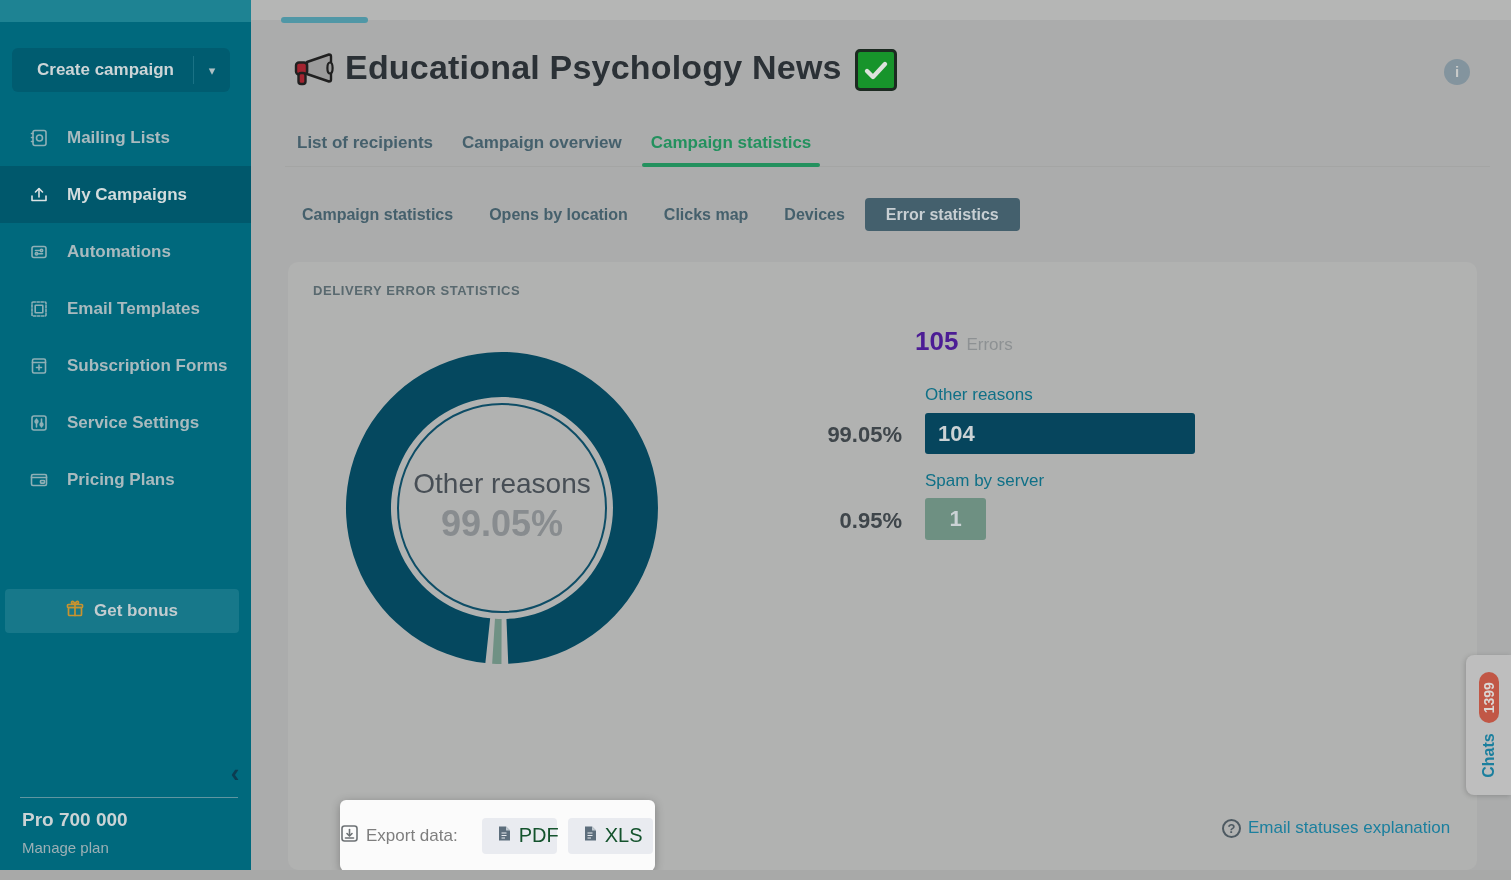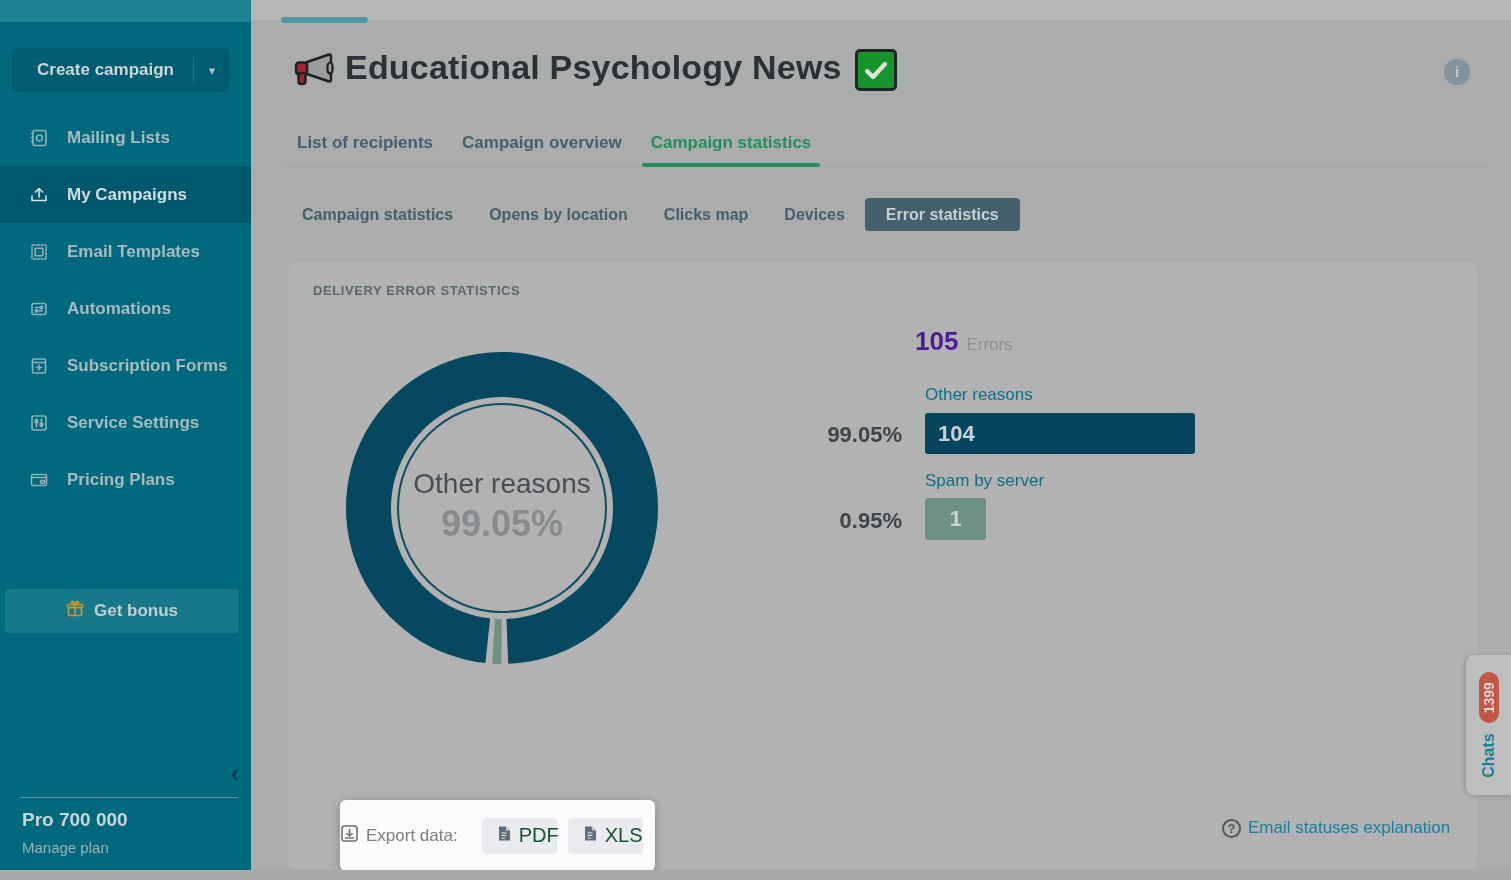--- a/index.html
+++ b/index.html
@@ -81,21 +81,21 @@
   .pct { position:absolute; width:112px; text-align:right; font-size:22px; font-weight:bold; color:#3F464B; }
   .pct-1 { left:502px; top:160px; }
   .pct-2 { left:502px; top:246px; }
 
   .export-box { position:absolute; left:52px; top:538px; width:315px; height:71px; background:#FBFBFB;
     border-radius:6px; box-shadow:0 2px 10px rgba(0,0,0,.28); display:flex; align-items:center; }
   .export-label { font-size:17px; color:#7E7E7E; margin-left:7px; }
   .export-btn { height:36px; background:#E9EBF0; border:none; border-radius:4px; color:#14532d;
     font-family:inherit; font-size:20px; display:flex; align-items:center; gap:7px; padding:0 14px; cursor:pointer; }
   .export-btn.pdf { margin-left:24px; width:75px; }
-  .export-btn.xls { margin-left:11px; width:75px; }
+  .export-btn.xls { margin-left:11px; width:85px; }
 
   .statuses-link { position:absolute; left:934px; top:556px; display:flex; align-items:center; gap:7px; cursor:pointer; }
   .q-icon { width:19px; height:19px; border-radius:50%; border:2px solid #4E5A62; color:#4E5A62;
     font-size:13px; font-weight:bold; text-align:center; line-height:15px; }
   .statuses-link span.txt { font-size:17px; color:#1B7F9E; }
 
   .chats-tab { position:absolute; left:1215px; top:655px; width:45px; height:140px; background:#BEBEBE;
     border-radius:8px 0 0 8px; box-shadow:-1px 1px 5px rgba(0,0,0,.18); cursor:pointer; overflow:visible; }
   .chats-rot { position:absolute; left:0; top:140px; width:140px; height:45px; transform:rotate(-90deg);
     transform-origin:0 0; display:flex; align-items:center; justify-content:center; gap:10px; }
@@ -136,37 +136,37 @@
               <path d="M3 11v4.5h14V11"></path>
               <path d="M10 12V4"></path>
               <path d="M6.5 7 10 3.5 13.5 7"></path>
             </svg>
         </span>
         <span>My Campaigns</span>
       </div>
       <div class="sb-item">
         <span class="sb-icon">
           <svg width="20" height="20" viewBox="0 0 20 20">
-              <rect x="3" y="3" width="14" height="14" rx="1" stroke-dasharray="2.4 1.6"></rect>
-              <rect x="6.2" y="6.2" width="7.6" height="7.6" rx="0.5"></rect>
-            </svg>
-        </span>
-        <span>Email Templates</span>
-      </div>
-      <div class="sb-item">
-        <span class="sb-icon">
-          <svg width="20" height="20" viewBox="0 0 20 20">
               <rect x="3" y="4.5" width="14" height="11" rx="2"></rect>
               <path d="M6.5 8.5h4"></path>
               <circle cx="12.5" cy="8.5" r="1.2"></circle>
               <path d="M9.5 11.8h4"></path>
               <circle cx="7.5" cy="11.8" r="1.2"></circle>
             </svg>
         </span>
         <span>Automations</span>
+      </div>
+      <div class="sb-item">
+        <span class="sb-icon">
+          <svg width="20" height="20" viewBox="0 0 20 20">
+              <rect x="3" y="3" width="14" height="14" rx="1" stroke-dasharray="2.4 1.6"></rect>
+              <rect x="6.2" y="6.2" width="7.6" height="7.6" rx="0.5"></rect>
+            </svg>
+        </span>
+        <span>Email Templates</span>
       </div>
       <div class="sb-item">
         <span class="sb-icon">
           <svg width="20" height="20" viewBox="0 0 20 20">
               <rect x="3.5" y="3" width="13" height="14" rx="1.5"></rect>
               <path d="M3.5 6.5h13"></path>
               <path d="M10 9v5M7.5 11.5h5"></path>
             </svg>
         </span>
         <span>Subscription Forms</span>

